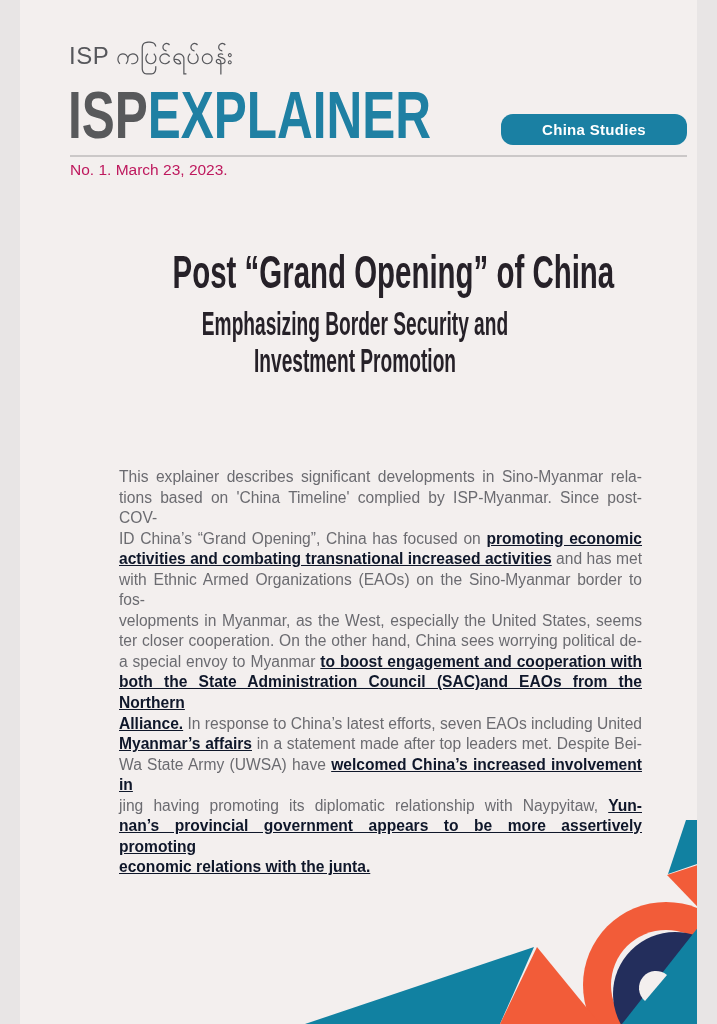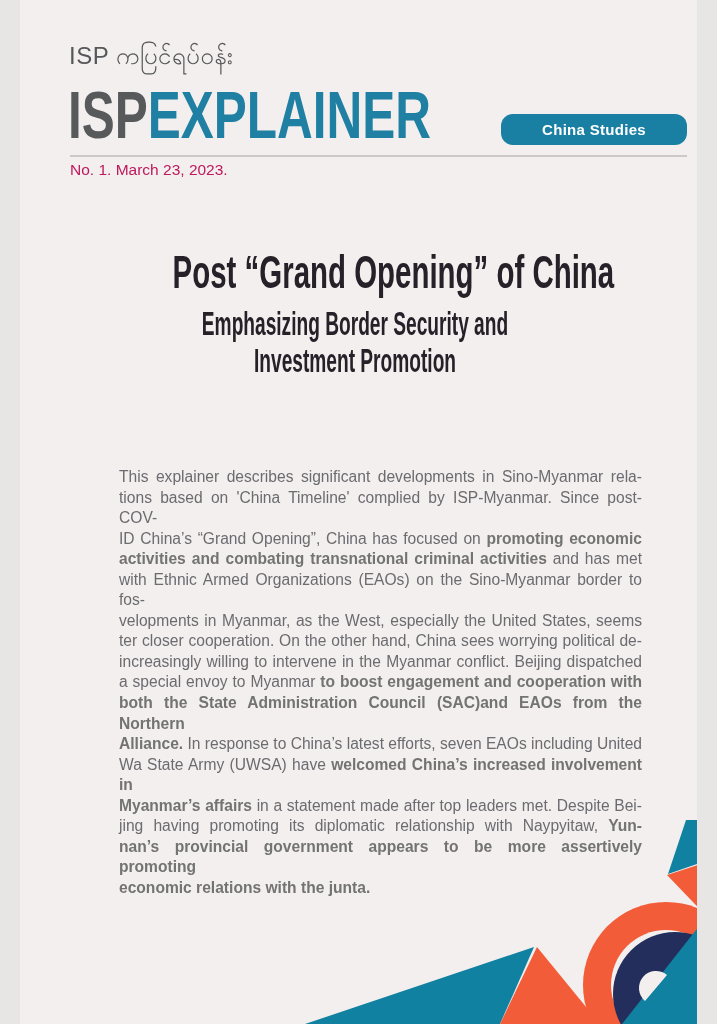--- a/index.html
+++ b/index.html
@@ -23,21 +23,21 @@
               transform:scaleX(.64);transform-origin:center;}
   .title-sub{font-size:33px;font-weight:700;line-height:37px;white-space:nowrap;
              transform:scaleX(.58);transform-origin:center;}
   .title-sub.first{margin-top:7px;}
 
   
   .body-text{position:absolute;left:99px;top:467px;width:523px;font-size:15.6px;line-height:20.55px;
              color:#6b6b70;}
   .line{text-align:justify;text-align-last:justify;}
   .line-last{text-align-last:left;}
-  .b{font-weight:700;color:#737373;}
+  .b{font-weight:700;color:#0f172a;text-decoration:underline;}
 
   
   .deco{position:absolute;left:0;top:0;width:717px;height:1024px;pointer-events:none;}
 </style>
 </head>
 <body>
 
 <div class="page">
 
   <div class="logo-burmese">ISP ကပြင်ရပ်ဝန်း</div>
@@ -57,30 +57,29 @@
   <div class="title-block">
     <div class="title-main">Post “Grand Opening” of China</div>
     <div class="title-sub first">Emphasizing Border Security and</div>
     <div class="title-sub">Investment Promotion</div>
   </div>
 
   <div class="body-text" id="body-text">
       <div class="line"><span>This explainer describes significant developments in Sino-Myanmar rela-</span></div>
       <div class="line"><span>tions based on 'China Timeline' complied by ISP-Myanmar. Since post-COV-</span></div>
       <div class="line"><span>ID China’s “Grand Opening”, China has focused on </span><span class="b">promoting economic</span></div>
-      <div class="line"><span class="b">activities and combating transnational criminal activities</span><span> and has met</span></div>
+      <div class="line"><span class="b">activities and combating transnational increased activities</span><span> and has met</span></div>
       <div class="line"><span>with Ethnic Armed Organizations (EAOs) on the Sino-Myanmar border to fos-</span></div>
       <div class="line"><span>velopments in Myanmar, as the West, especially the United States, seems</span></div>
       <div class="line"><span>ter closer cooperation. On the other hand, China sees worrying political de-</span></div>
-      <div class="line"><span>increasingly willing to intervene in the Myanmar conflict. Beijing dispatched</span></div>
       <div class="line"><span>a special envoy to Myanmar </span><span class="b">to boost engagement and cooperation with</span></div>
       <div class="line"><span class="b">both the State Administration Council (SAC)and EAOs from the Northern</span></div>
       <div class="line"><span class="b">Alliance.</span><span> In response to China’s latest efforts, seven EAOs including United</span></div>
+      <div class="line"><span class="b">Myanmar’s affairs</span><span> in a statement made after top leaders met. Despite Bei-</span></div>
       <div class="line"><span>Wa State Army (UWSA) have </span><span class="b">welcomed China’s increased involvement in</span></div>
-      <div class="line"><span class="b">Myanmar’s affairs</span><span> in a statement made after top leaders met. Despite Bei-</span></div>
       <div class="line"><span>jing having promoting its diplomatic relationship with Naypyitaw, </span><span class="b">Yun-</span></div>
       <div class="line"><span class="b">nan’s provincial government appears to be more assertively promoting</span></div>
       <div class="line line-last"><span class="b">economic relations with the junta.</span></div>
     </div>
 
   <svg class="deco" viewBox="0 0 717 1024" xmlns="http://www.w3.org/2000/svg">
     <polygon points="666,820 717,820 717,850 648,874" fill="#1181a1"></polygon>
     <polygon points="647,875 717,852 717,948" fill="#f25c39"></polygon>
     <circle cx="646" cy="985" r="83" fill="#f25c39"></circle>
     <circle cx="646" cy="985" r="55" fill="#f3efee"></circle>

